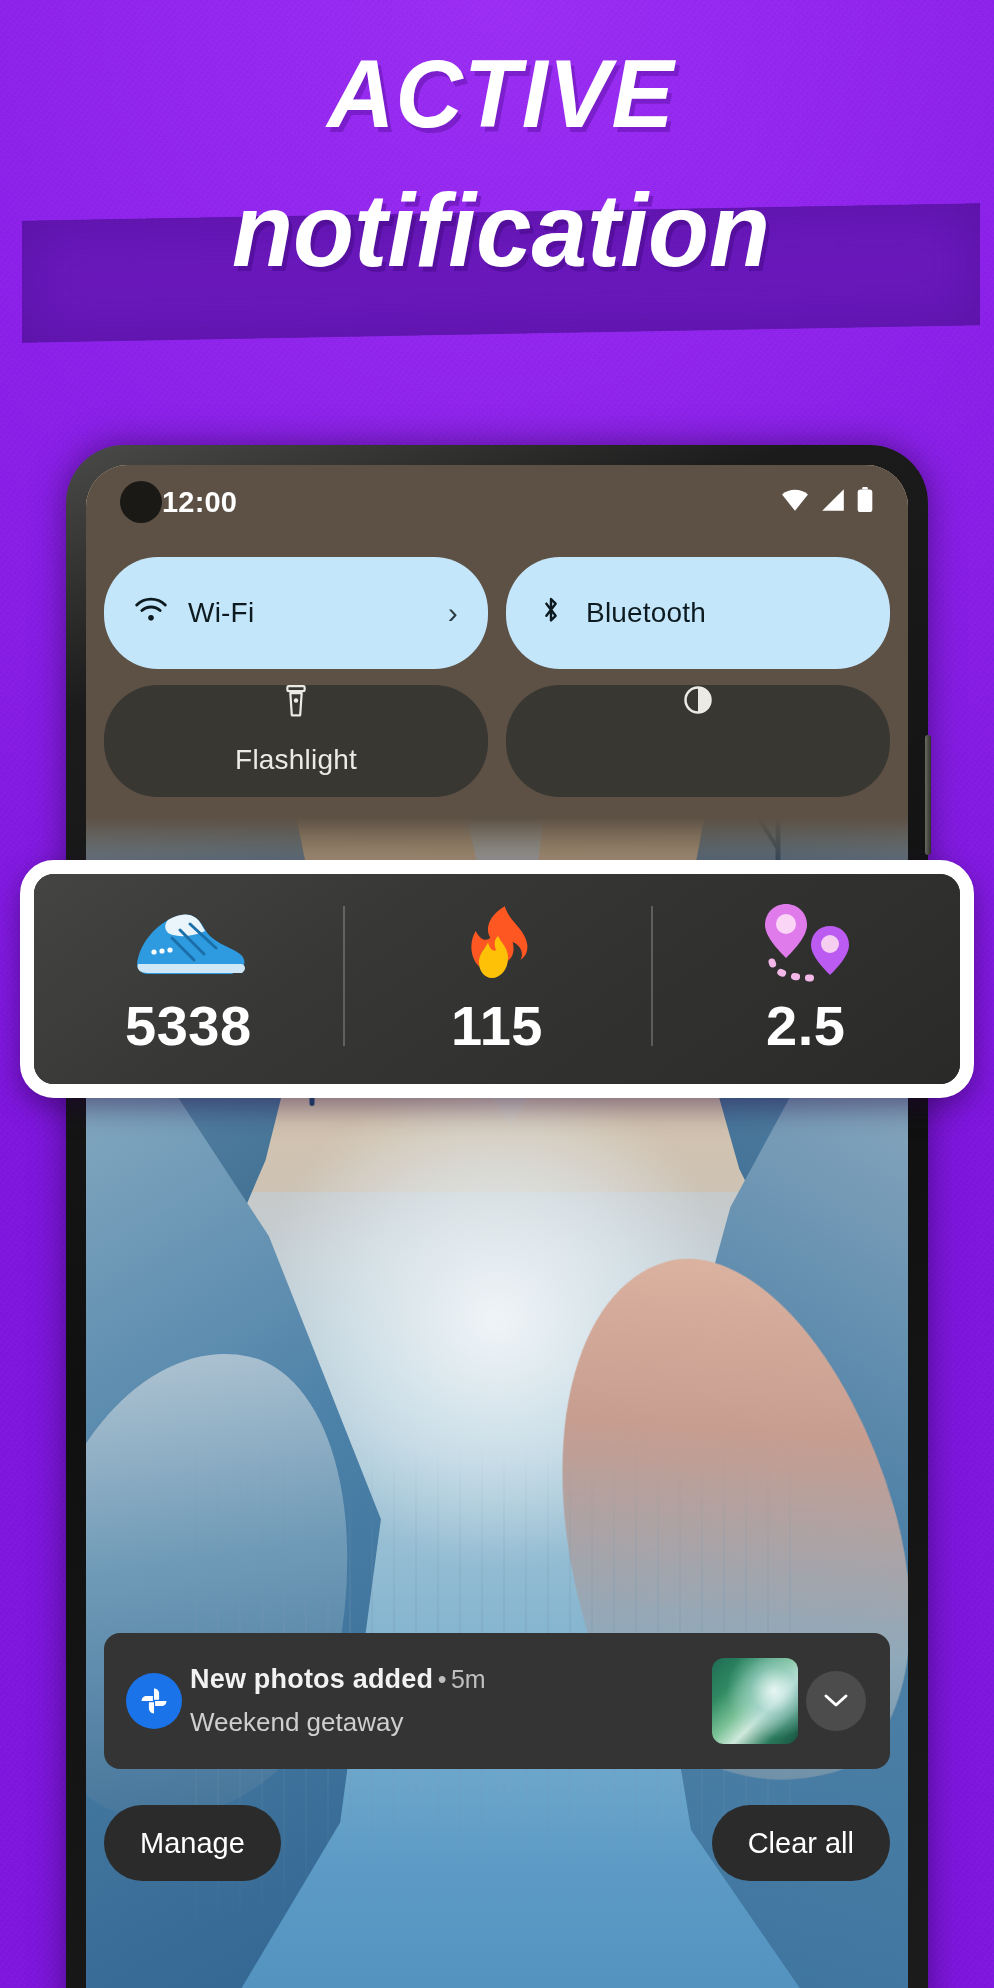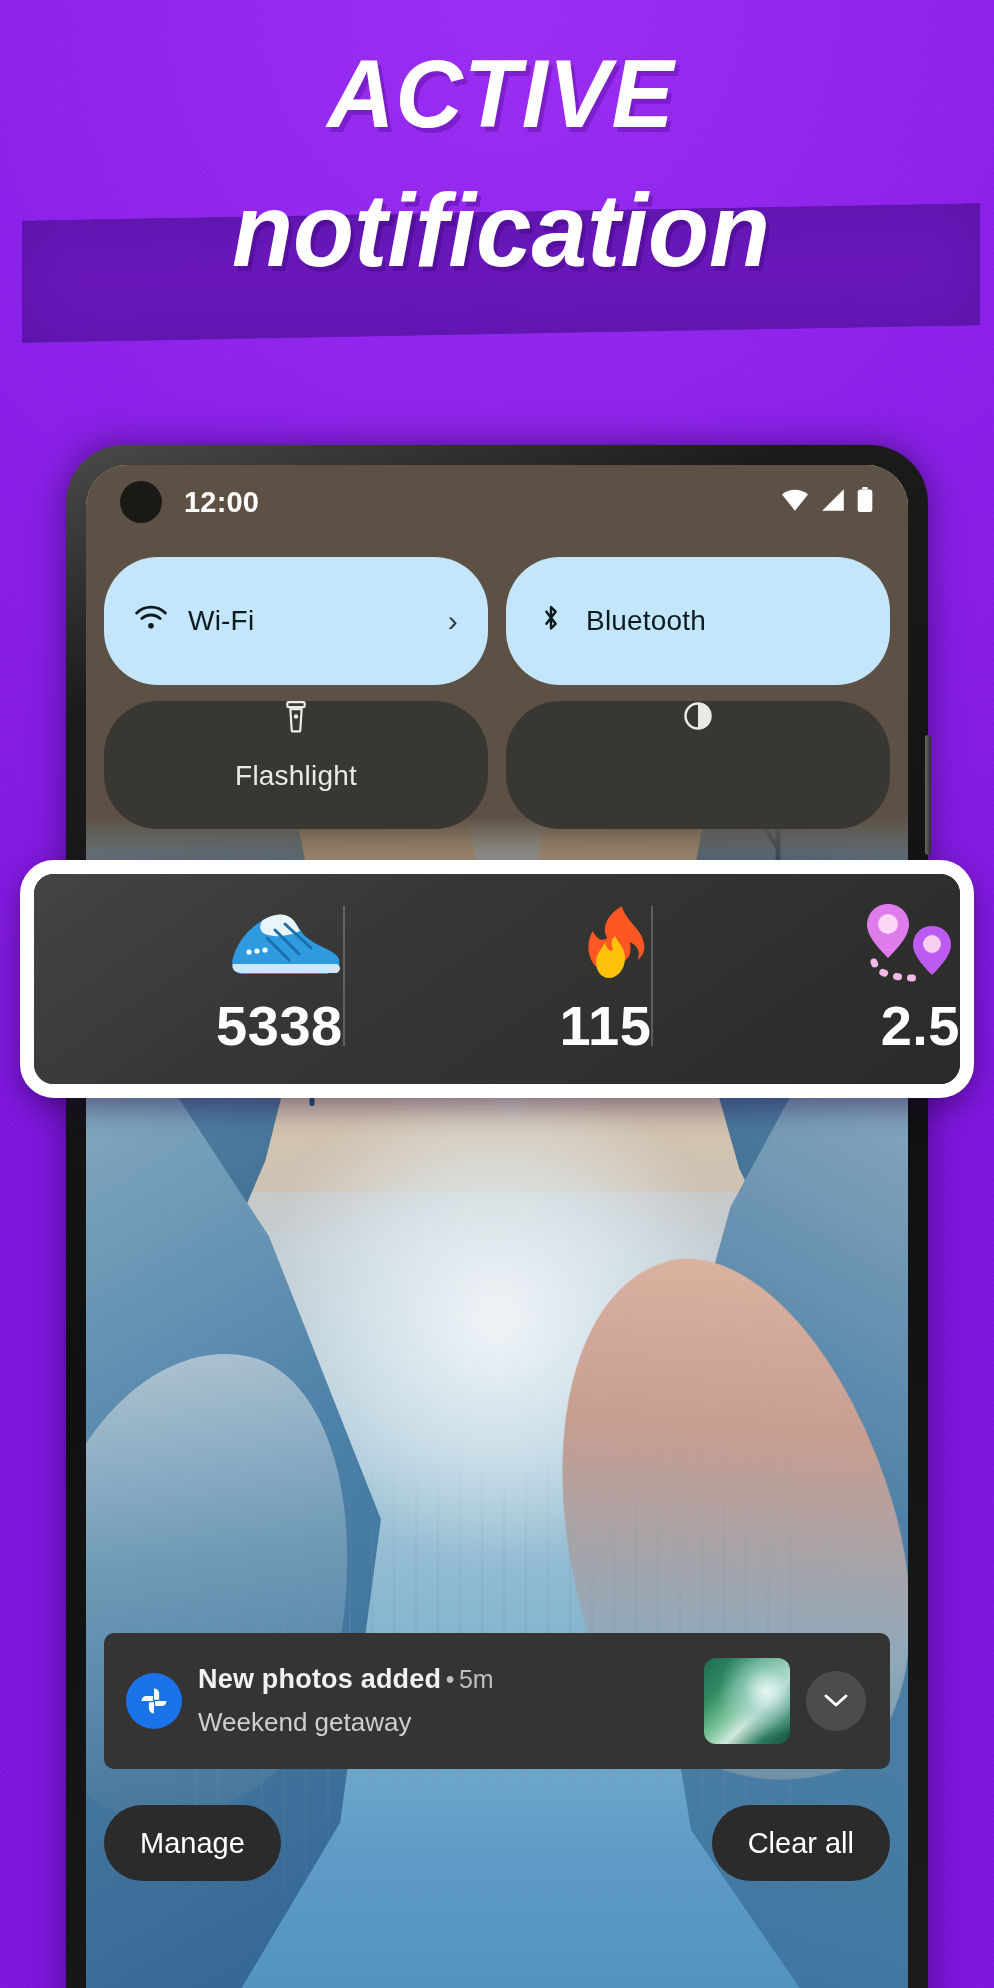--- a/index.html
+++ b/index.html
@@ -242,21 +242,20 @@
     padding: 0 34px;
     box-sizing: border-box;
   }
   .punchhole {
     width: 42px; height: 42px;
     border-radius: 50%;
     background: #1b1915;
     flex: none;
   }
   .clock {
-    margin-left: 22px;
     color: #fff;
     font-size: 29px;
     font-weight: 700;
     letter-spacing: .2px;
   }
   .status-icons {
     margin-left: auto;
     display: flex;
     align-items: center;
     gap: 9px;
@@ -265,21 +264,21 @@
   
   .qs-grid {
     position: absolute;
     left: 18px; right: 18px;
     top: 92px;
     display: grid;
     grid-template-columns: 1fr 1fr;
     gap: 16px 18px;
   }
   .tile {
-    height: 128px;
+    height: 112px;
     border-radius: 54px;
     display: flex;
     align-items: center;
     padding: 0 30px;
     box-sizing: border-box;
     gap: 20px;
     font-size: 28px;
     letter-spacing: .2px;
   }
   .tile.on  { background: #C4E6FA; color: #0d1b20; }
@@ -304,21 +303,21 @@
     display: flex;
     align-items: stretch;
     border-radius: 20px;
     background: linear-gradient(145deg,#444443 0%, #363635 38%, #2a2a29 100%);
     padding: 26px 0 30px;
   }
   .stat {
     flex: 1;
     display: flex;
     flex-direction: column;
-    align-items: flex-end;
+    align-items: center;
     justify-content: flex-start;
     gap: 12px;
     position: relative;
   }
   .stat + .stat::before {
     content: "";
     position: absolute;
     left: 0; top: 6px;
     width: 2px;
     height: 140px;
@@ -332,27 +331,27 @@
     letter-spacing: .5px;
     line-height: 1;
   }
 
   
   .photo-notif {
     position: absolute;
     left: 18px; right: 18px;
     top: 1168px;
     height: 136px;
-    border-radius: 10px;
+    border-radius: 16px;
     background: #343434;
     display: flex;
     align-items: center;
     padding: 0 24px 0 22px;
     box-sizing: border-box;
-    gap: 16px;
+    gap: 8px;
     z-index: 5;
   }
   .app-badge {
     width: 56px; height: 56px;
     border-radius: 50%;
     background: #1a73e8;
     display: flex; align-items: center; justify-content: center;
     flex: none;
   }
   .notif-text { flex: 1; min-width: 0; }

